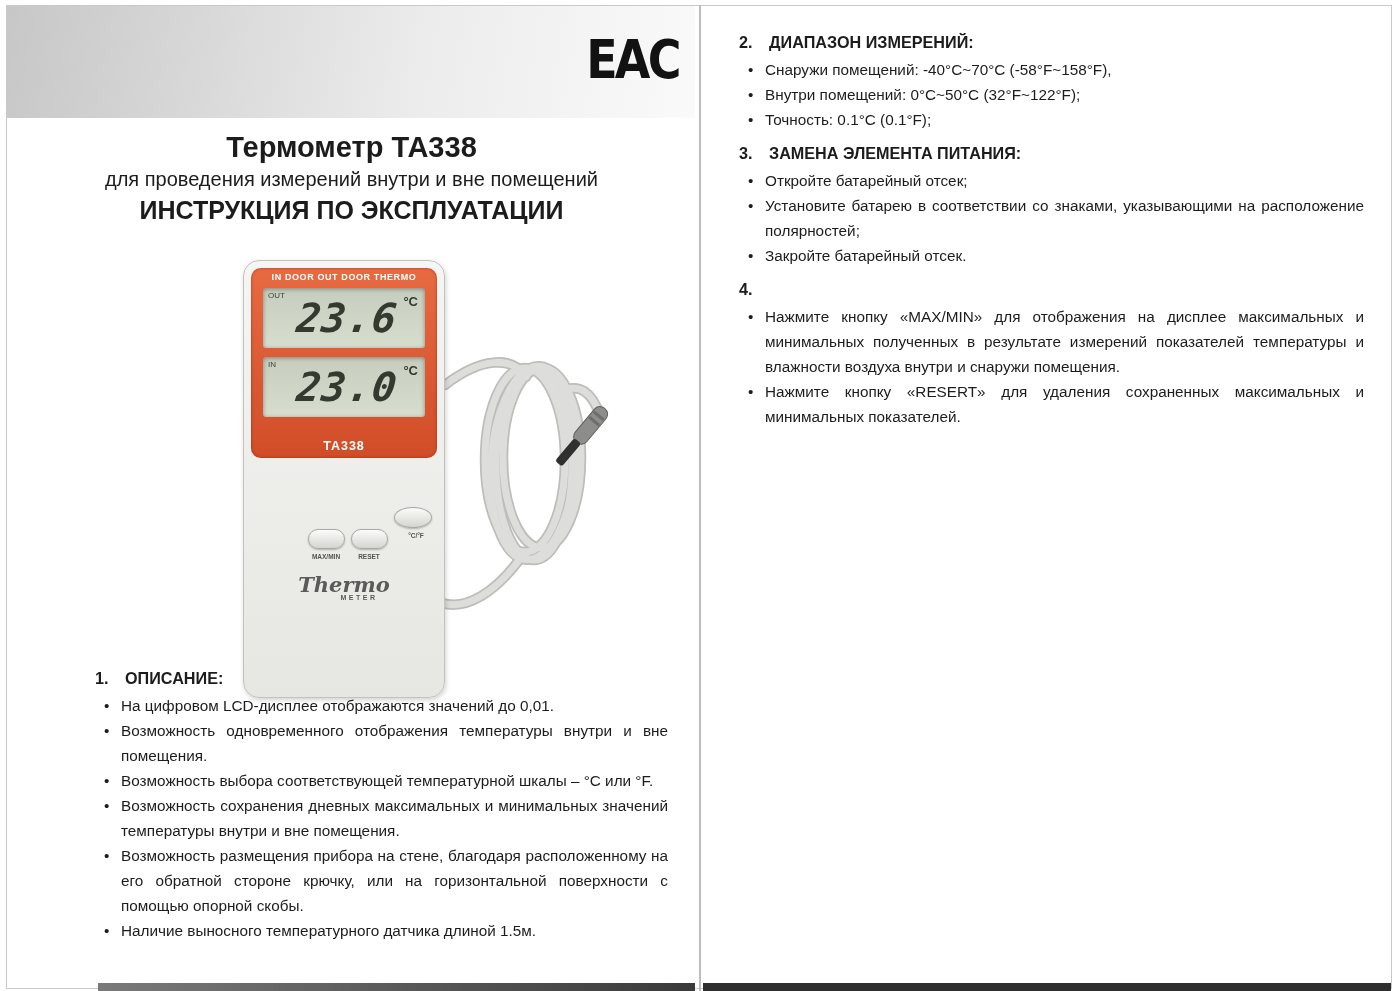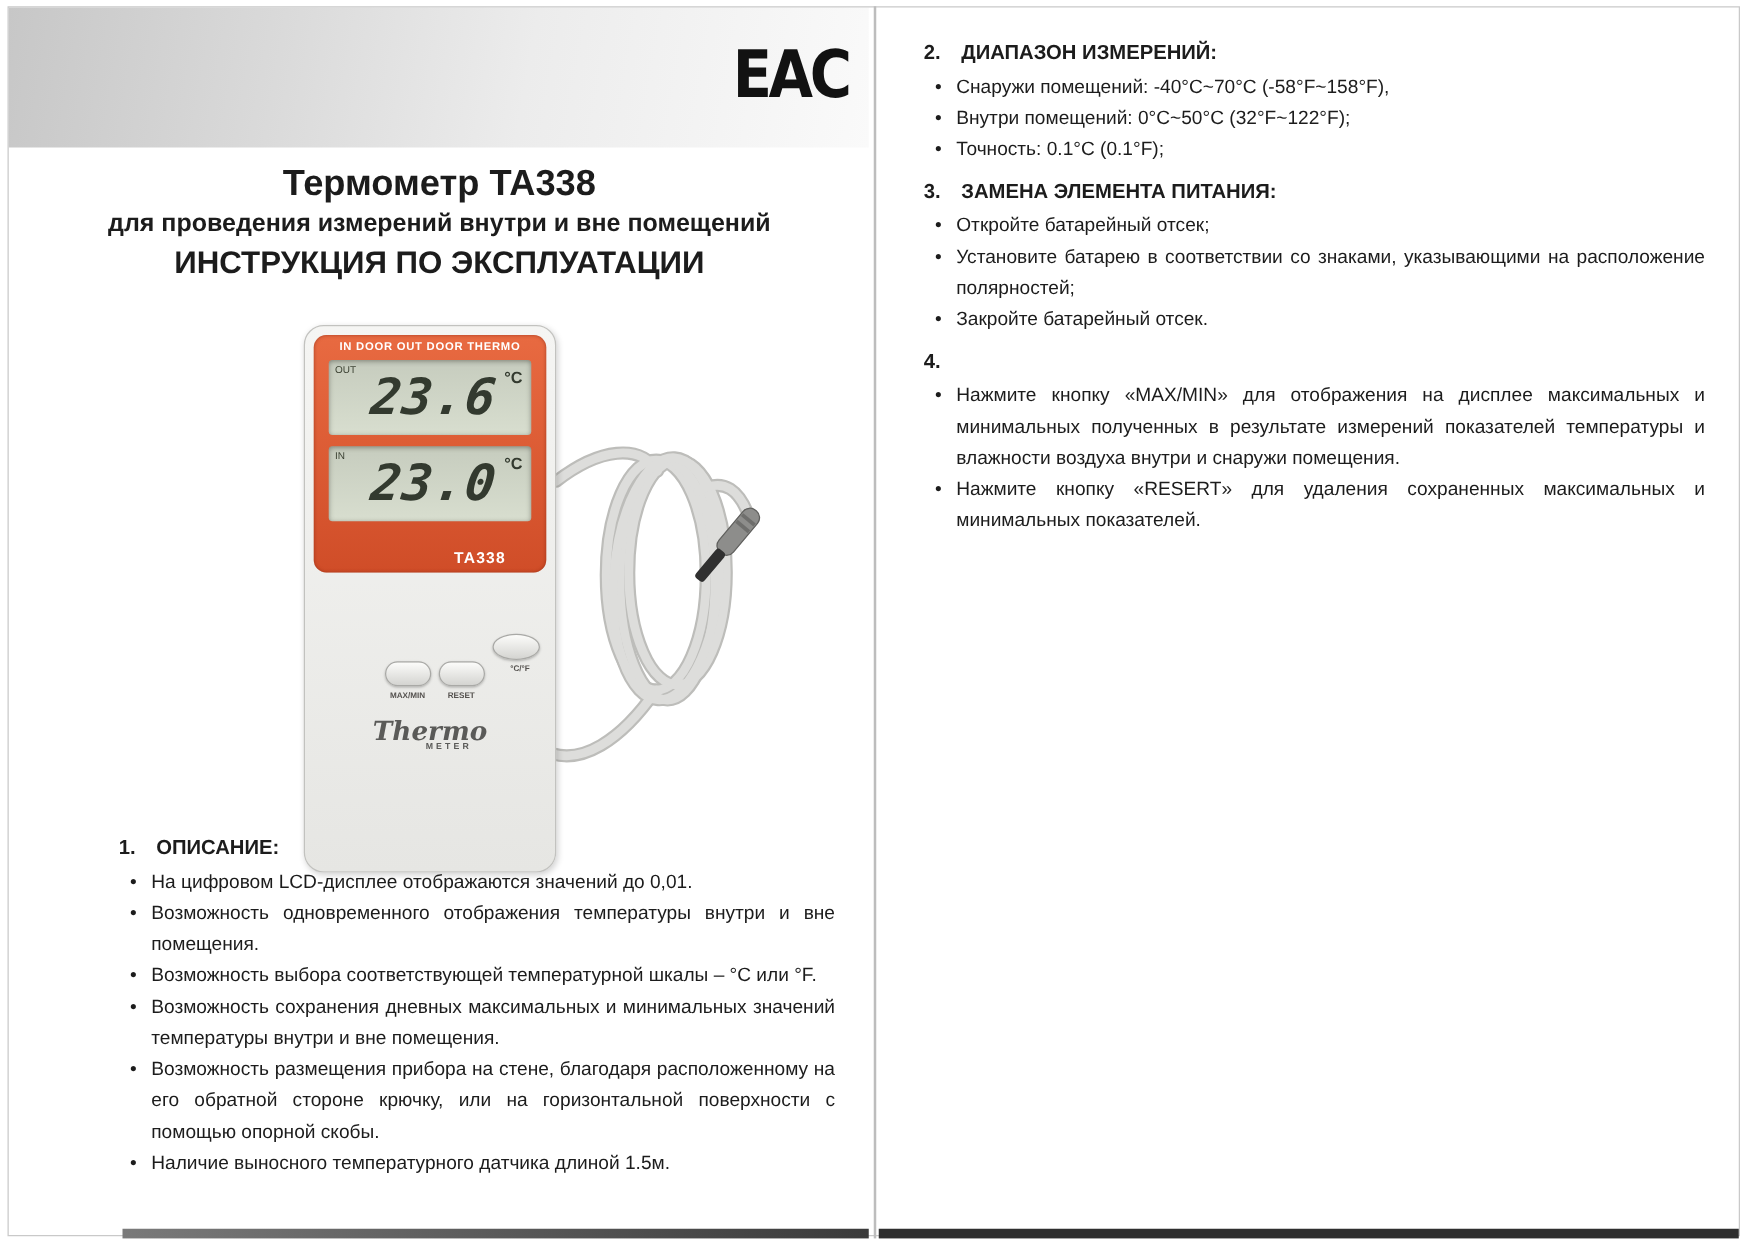--- a/index.html
+++ b/index.html
@@ -15,21 +15,21 @@
     position:absolute; left:7px; top:6px; width:688px; height:112px;
     background:linear-gradient(100deg,#c7c7c7 0%, #d9d9d9 30%, #ececec 60%, #fafafa 100%);
   }
   .eac {
     position:absolute; left:583px; top:30px; width:80px; height:64px;
     font-family:"DejaVu Sans", sans-serif; font-weight:900; font-size:50px; line-height:60px;
     letter-spacing:-3px; color:#121212; transform:scale(0.92,1.05); text-align:center;
   }
 
   .lc-title   { position:absolute; left:8px; top:131px; width:687px; text-align:center; font-weight:bold; font-size:29px; }
-  .lc-subtitle{ position:absolute; left:8px; top:168px; width:687px; text-align:center; font-weight:bold; font-size:20px; }
+  .lc-subtitle{ position:absolute; left:8px; top:168px; width:687px; text-align:center; font-weight:normal; font-size:20px; }
   .lc-heading { position:absolute; left:8px; top:196px; width:687px; text-align:center; font-weight:bold; font-size:25px; }
 
   
   .device { position:absolute; left:235px; top:250px; width:430px; height:388px; }
   .dev-body {
     position:absolute; left:8px; top:10px; width:202px; height:438px;
     background:linear-gradient(180deg,#f5f5f3,#e6e6e3);
     border:1px solid #c2c2bf; border-radius:16px; box-shadow:1px 2px 5px rgba(0,0,0,0.18);
   }
   .dev-orange {
@@ -44,21 +44,21 @@
     box-shadow: inset 0 1px 4px rgba(40,40,30,0.45);
   }
   .lcd-window.second { margin-top:9px; }
   .lcd-io  { position:absolute; top:3px; left:5px; font-size:8px; font-weight:normal; color:#3c4233; }
   .lcd-val {
     position:absolute; right:28px; top:2px;
     font-family:"DejaVu Sans Mono", monospace; font-weight:bold; font-style:italic;
     font-size:40px; line-height:56px; color:#333a2f; letter-spacing:1px; transform:skewX(-7deg);
   }
   .lcd-deg { position:absolute; right:7px; top:6px; font-size:13px; font-weight:bold; color:#333a2f; }
-  .dev-model { position:absolute; bottom:5px; width:100%; text-align:center; color:#fff; font-weight:bold; font-size:12.5px; letter-spacing:1px;margin-left:40px; }
+  .dev-model { position:absolute; bottom:5px; width:100%; text-align:center; color:#fff; font-weight:bold; font-size:12.5px; letter-spacing:1px; }
 
   .btn-pill, .btn-oval {
     position:absolute; width:37px; height:20px; border-radius:10px;
     background:linear-gradient(180deg,#fcfcfa,#d4d4d1);
     border:1px solid #a9a9a6; box-shadow:0 1px 2px rgba(0,0,0,0.25);
   }
   .btn-oval { width:38px; height:21px; border-radius:50%; }
   .btn-label { position:absolute; font-size:6.5px; font-weight:bold; color:#55524f; width:40px; text-align:center; }
 
   .dev-brand { position:absolute; top:313px; width:100%; text-align:center; }

